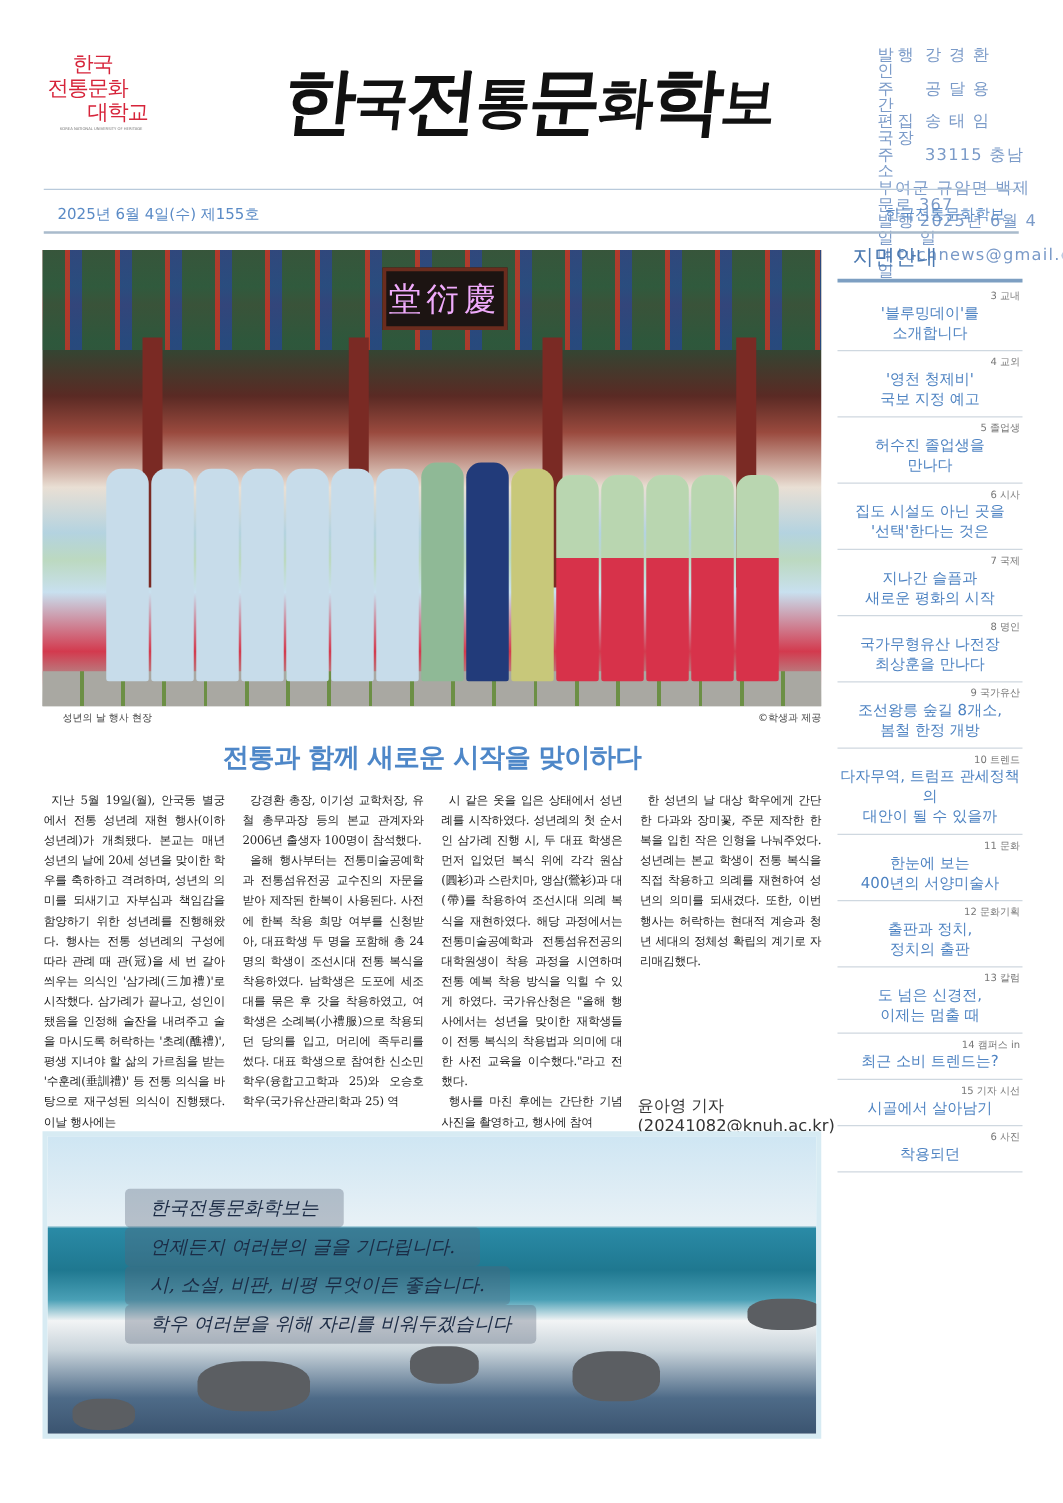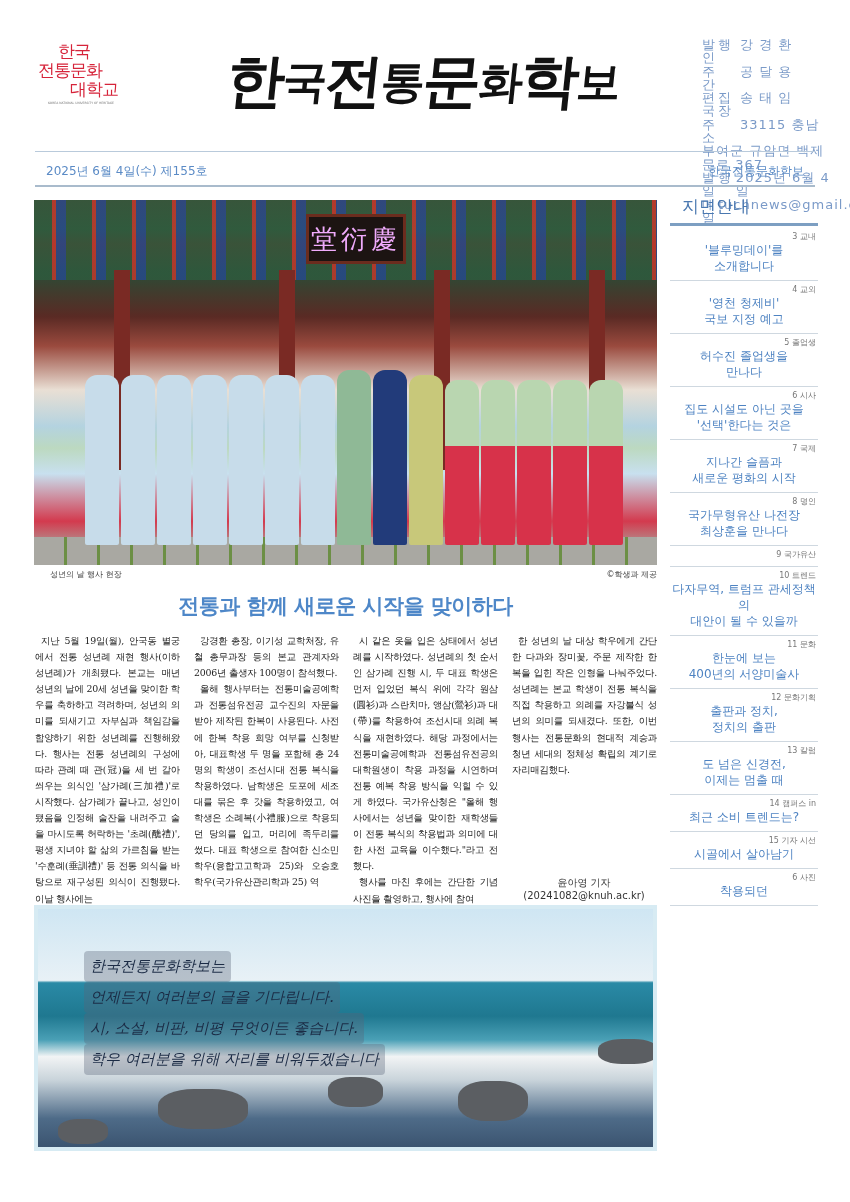--- a/index.html
+++ b/index.html
@@ -43,26 +43,26 @@
     .photo .p.n { background: #223b7a; height: 175px; }
     .photo .p.y { background: #c8c87a; height: 170px; }
     .photo .p.r { background: linear-gradient(180deg, #b9d6b0 0 40%, #d7324a 40% 100%); height: 165px; }
     .caption-left { position: absolute; left: 34px; top: 569px; font-size: 8px; color: #444; margin-left: 16px; }
     .caption-right { position: absolute; right: 193px; top: 569px; font-size: 8px; color: #444; }
     .headline { position: absolute; left: 34px; top: 592px; width: 623px; text-align: center; font-size: 21px; font-weight: bold; color: #4e87c8; letter-spacing: -0.5px; }
     .body-cols { position: absolute; left: 35px; top: 633px; width: 622px; display: flex; gap: 14px; }
     .col { width: 145px; font-family: "DejaVu Serif", "Liberation Serif", serif; font-size: 9.4px; line-height: 16.1px; color: #222; text-align: justify; letter-spacing: -0.2px; }
     .col p { text-indent: 6px; }
     .col p + p { margin-top: 0; }
-    .byline { position: absolute; left: 510px; top: 876px; width: 148px; text-align: center; font-size: 10px; color: #333; }
+    .byline { position: absolute; left: 510px; top: 876px; width: 148px; text-align: left; font-size: 13px; color: #333; }
     .ad { position: absolute; left: 34px; top: 905px; width: 623px; height: 246px; border: 4px solid #d7ebf3;
       background: linear-gradient(180deg, #cfe6f3 0%, #e8f1f6 30%, #2a8aa6 31%, #1f7890 45%, #4aa0b6 55%, #f2f4f5 62%, #c8d3da 72%, #4e6b88 88%, #3b5470 100%); overflow: hidden; }
     .ad .rock { position: absolute; background: #5b5e62; border-radius: 40%; }
     .ad .msg { position: absolute; left: 46px; top: 42px; font-family: "DejaVu Serif", serif; font-style: italic; font-size: 15px; color: #1b2b45; line-height: 31px; }
-    .ad .msg div { background: rgba(90,100,120,0.35); display: inline-block; padding: 0 6px; border-radius: 4px; margin-bottom: 0; }
+    .ad .msg div { background: rgba(90,100,120,0.35); display: inline-block; padding: 0 20px; border-radius: 4px; margin-bottom: 0; margin-left: 16px; }
     .toc { position: absolute; left: 670px; top: 190px; width: 148px; }
     .toc-title { font-size: 17px; color: #4a78b0; padding-left: 12px; height: 33px; line-height: 33px; }
     .toc-rule { height: 3px; background: #7d9fc2; margin-bottom: 2px; }
     .toc-item { border-bottom: 1px solid #cfd8e0; padding: 3px 0 6px; }
     .toc-item .sec { text-align: right; font-size: 8px; color: #777; padding-right: 2px; height: 11px; }
     .toc-item .t { text-align: center; font-size: 12px; line-height: 16px; color: #4e83c2; }
   </style>
 </head>
 <body>
 
@@ -156,21 +156,21 @@
   </div>
   <div class="col">
     <p>강경환 총장, 이기성 교학처장, 유철 총무과장 등의 본교 관계자와 2006년 출생자 100명이 참석했다.</p>
     <p>올해 행사부터는 전통미술공예학과 전통섬유전공 교수진의 자문을 받아 제작된 한복이 사용된다. 사전에 한복 착용 희망 여부를 신청받아, 대표학생 두 명을 포함해 총 24명의 학생이 조선시대 전통 복식을 착용하였다. 남학생은 도포에 세조대를 묶은 후 갓을 착용하였고, 여학생은 소례복(小禮服)으로 착용되던 당의를 입고, 머리에 족두리를 썼다. 대표 학생으로 참여한 신소민 학우(융합고고학과 25)와 오승호 학우(국가유산관리학과 25) 역</p>
   </div>
   <div class="col">
     <p>시 같은 옷을 입은 상태에서 성년례를 시작하였다. 성년례의 첫 순서인 삼가례 진행 시, 두 대표 학생은 먼저 입었던 복식 위에 각각 원삼(圓衫)과 스란치마, 앵삼(鶯衫)과 대(帶)를 착용하여 조선시대 의례 복식을 재현하였다. 해당 과정에서는 전통미술공예학과 전통섬유전공의 대학원생이 착용 과정을 시연하며 전통 예복 착용 방식을 익힐 수 있게 하였다. 국가유산청은 "올해 행사에서는 성년을 맞이한 재학생들이 전통 복식의 착용법과 의미에 대한 사전 교육을 이수했다."라고 전했다.</p>
     <p>행사를 마친 후에는 간단한 기념사진을 촬영하고, 행사에 참여</p>
   </div>
   <div class="col">
-    <p>한 성년의 날 대상 학우에게 간단한 다과와 장미꽃, 주문 제작한 한복을 입힌 작은 인형을 나눠주었다. 성년례는 본교 학생이 전통 복식을 직접 착용하고 의례를 자강불식 성년의 의미를 되새겼다. 또한, 이번 행사는 전통문화의 현대적 계승과 청년 세대의 정체성 확립의 계기로 자리매김했다.</p>
+    <p>한 성년의 날 대상 학우에게 간단한 다과와 장미꽃, 주문 제작한 한복을 입힌 작은 인형을 나눠주었다. 성년례는 본교 학생이 전통 복식을 직접 착용하고 의례를 재현하여 성년의 의미를 되새겼다. 또한, 이번 행사는 허락하는 현대적 계승과 청년 세대의 정체성 확립의 계기로 자리매김했다.</p>
   </div>
 </div>
 <div class="byline">윤아영 기자(20241082@knuh.ac.kr)</div>
 
 <div class="ad">
   <div class="rock" style="left:120px;top:180px;width:90px;height:40px"></div>
   <div class="rock" style="left:290px;top:168px;width:55px;height:30px"></div>
   <div class="rock" style="left:420px;top:172px;width:70px;height:40px"></div>
   <div class="rock" style="left:560px;top:130px;width:60px;height:25px"></div>
   <div class="rock" style="left:20px;top:210px;width:50px;height:25px"></div>
@@ -204,20 +204,21 @@
   <div class="toc-item">
       <div class="sec">7 국제</div>
       <div class="t">지나간 슬픔과<br>새로운 평화의 시작</div>
     </div>
   <div class="toc-item">
       <div class="sec">8 명인</div>
       <div class="t">국가무형유산 나전장<br>최상훈을 만나다</div>
     </div>
   <div class="toc-item">
       <div class="sec">9 국가유산</div>
+      <div class="t">조선왕릉 숲길 8개소,<br>봄철 한정 개방</div>
     </div>
   <div class="toc-item">
       <div class="sec">10 트렌드</div>
       <div class="t">다자무역, 트럼프 관세정책의<br>대안이 될 수 있을까</div>
     </div>
   <div class="toc-item">
       <div class="sec">11 문화</div>
       <div class="t">한눈에 보는<br>400년의 서양미술사</div>
     </div>
   <div class="toc-item">

